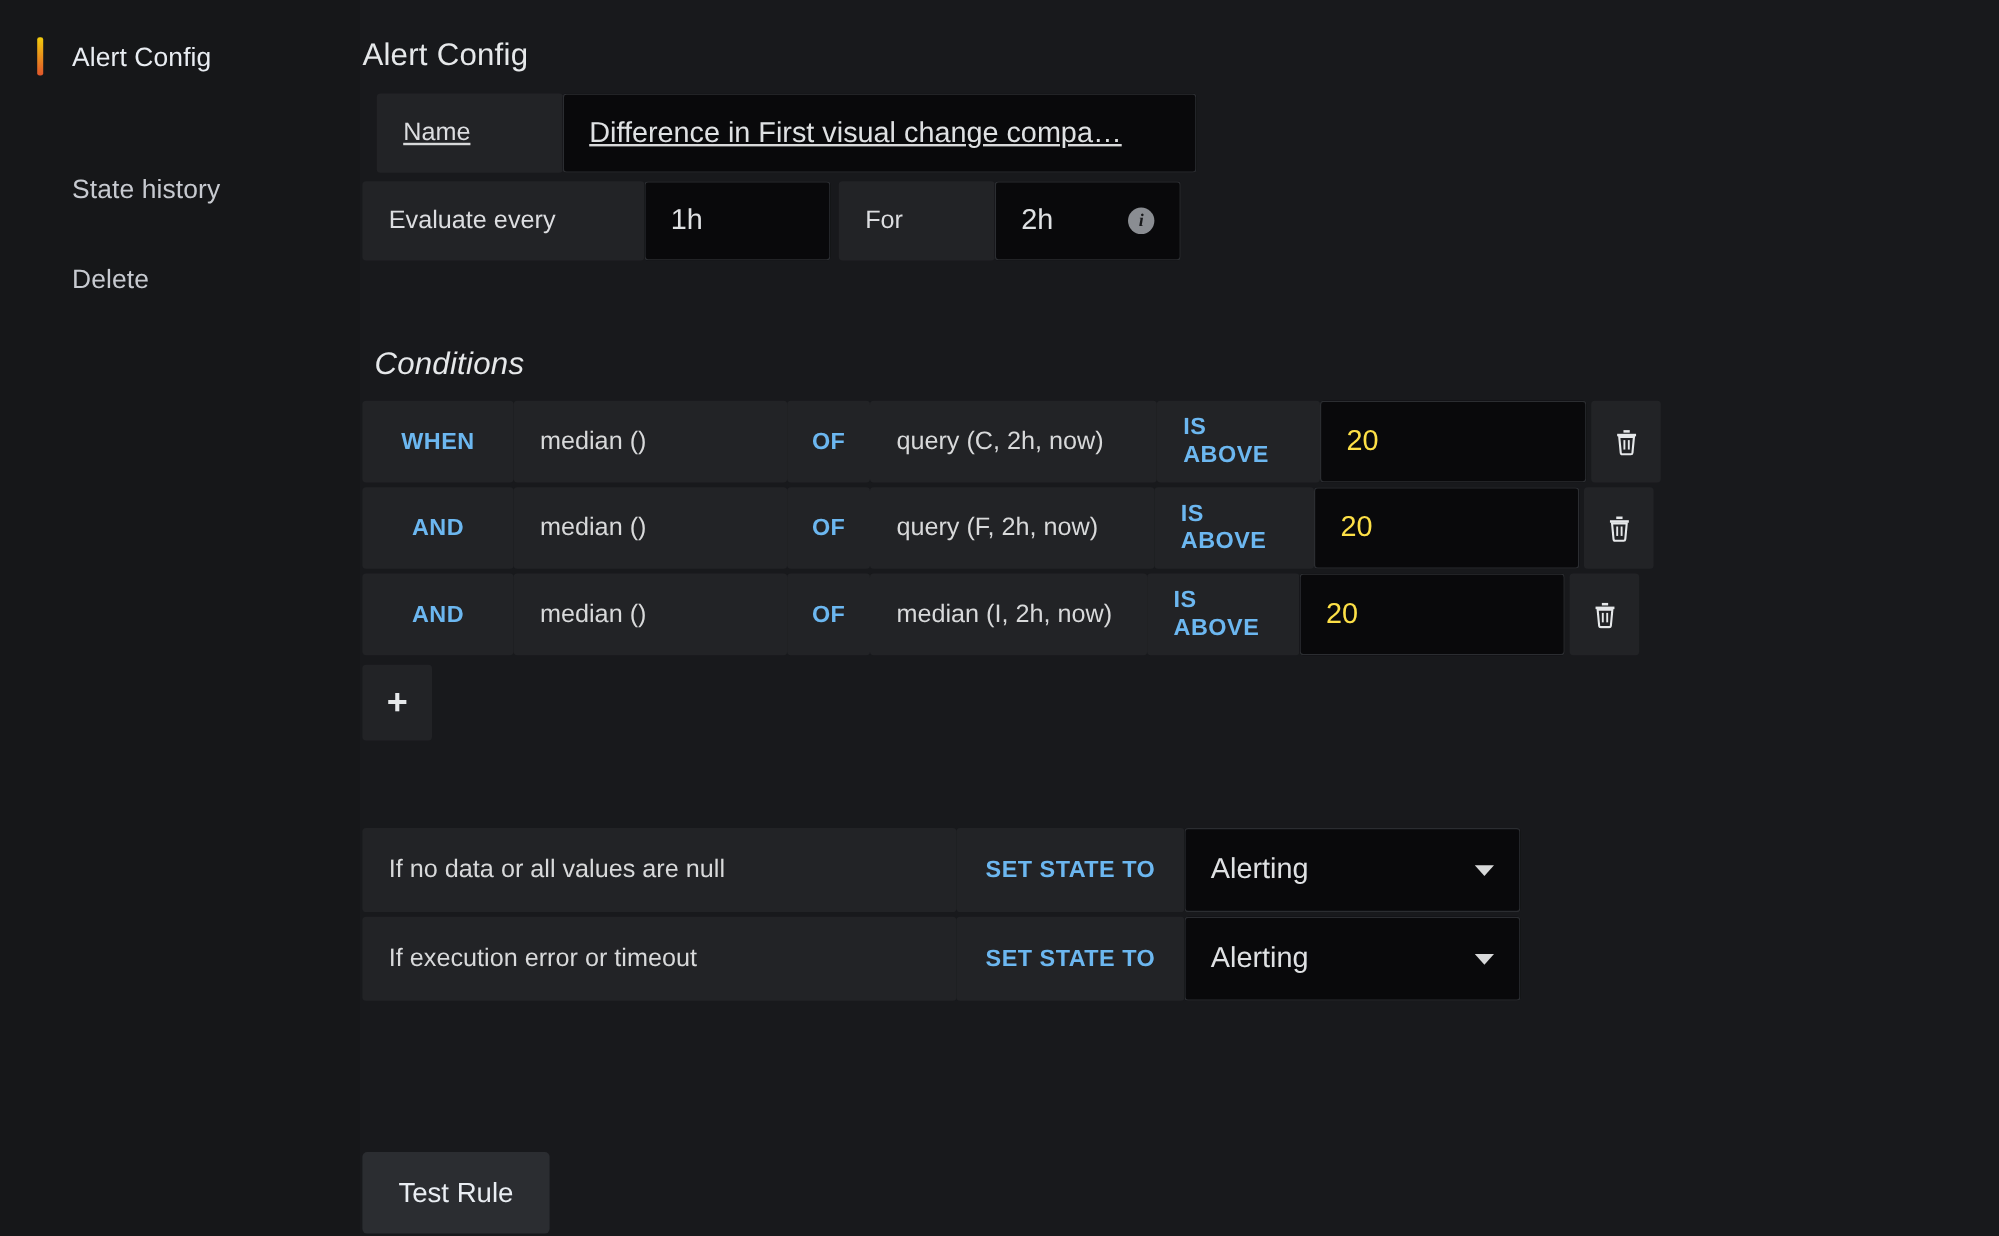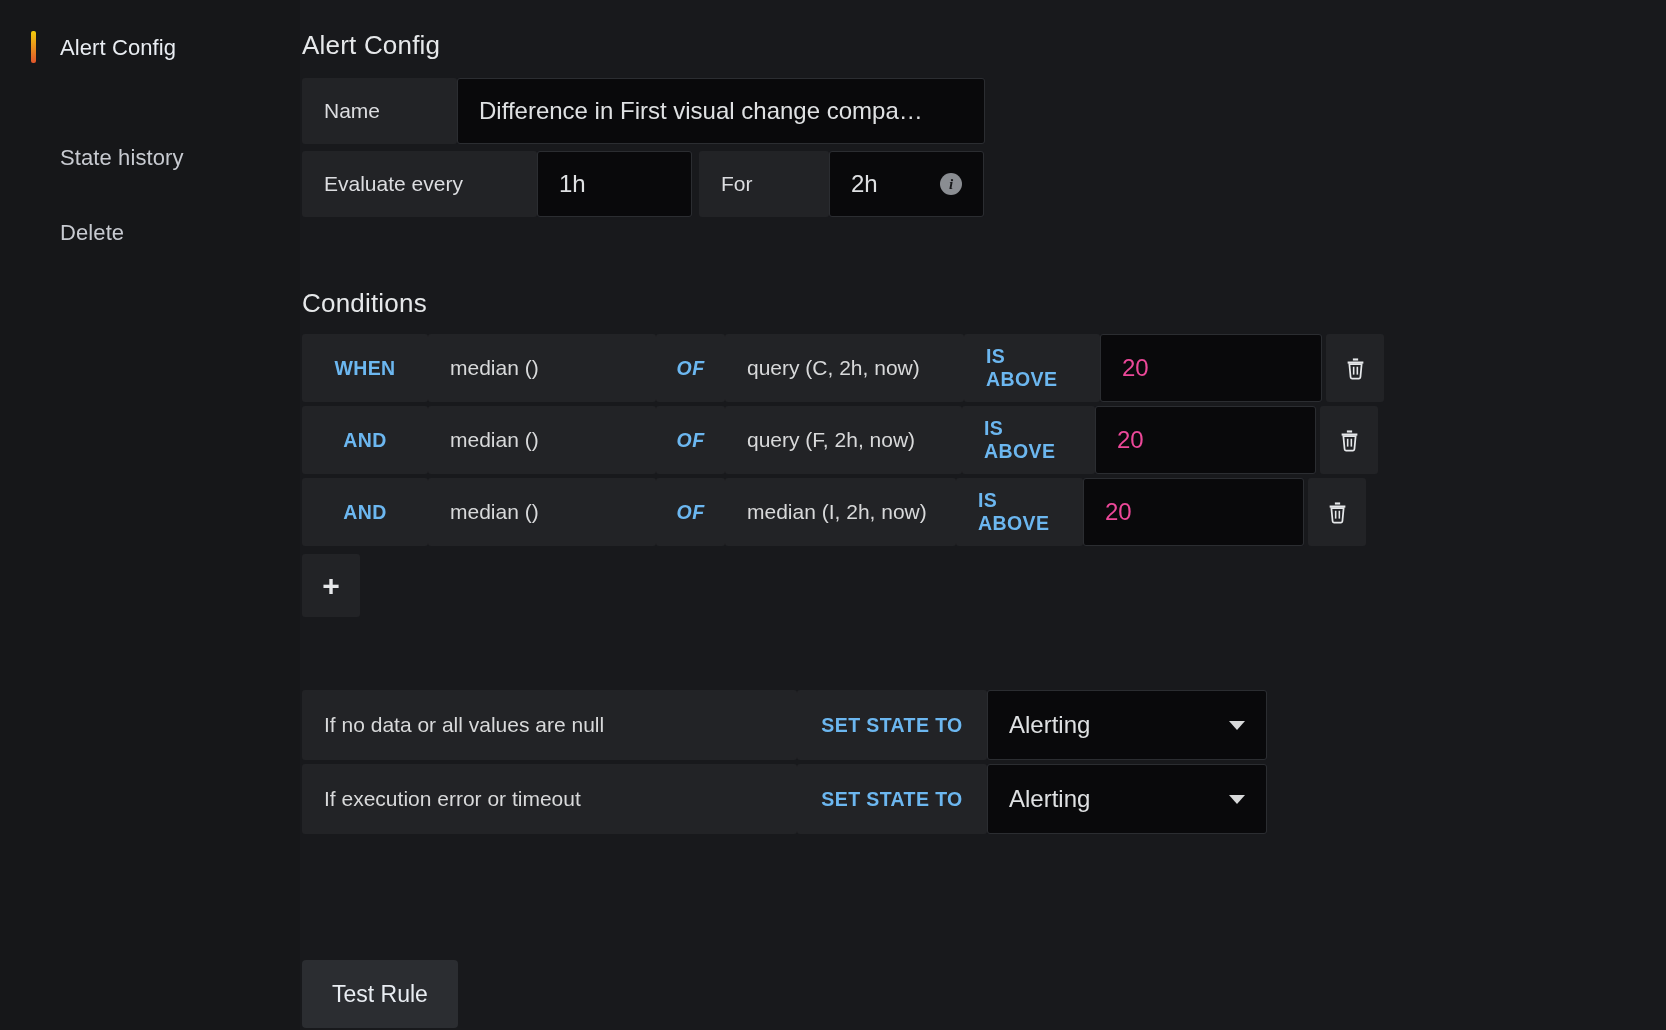--- a/index.html
+++ b/index.html
@@ -129,24 +129,24 @@
     font-style: italic;
     font-family: "Liberation Serif", serif;
     flex: 0 0 auto;
   }
 
   
   .cond-row { display: flex; margin-bottom: 4px; align-items: stretch; }
   .cond-row .seg { height: 68px; }
   .c-op { justify-content: center; }
   .c-reducer { justify-content: flex-start; }
-  .c-of { justify-content: center; font-style: italic; }
+  .c-of { justify-content: center; }
   .c-query { justify-content: flex-start; }
   .c-eval { justify-content: flex-start; }
-  .c-value { justify-content: flex-start; font-size: 24px; color: #ec4899; }
+  .c-value { justify-content: flex-start; font-size: 24px; color: #fde047; }
 
   .trash-btn {
     width: 58px;
     height: 68px;
     background: #222326;
     border-radius: 3px;
     display: flex;
     align-items: center;
     justify-content: center;
     margin-left: 4px;
@@ -228,41 +228,41 @@
       </div>
     </div>
   </div>
 
   <div class="content">
 
     <div style="position:absolute; left:2px; top:30px;">
       <div class="section-title">Alert Config</div>
     </div>
 
-    <div style="position:absolute; left:2px; top:78px;">
+    <div style="position:absolute; left:14px; top:78px;text-decoration:underline;">
       <div class="row">
         <div class="seg label name-label">Name</div>
         <div class="seg dark name-value">Difference in First visual change compa…</div>
       </div>
     </div>
 
     <div style="position:absolute; left:2px; top:151px;">
       <div class="row">
         <div class="seg label eval-label">Evaluate every</div>
         <div class="seg dark eval-value">1h</div>
         <div style="width:7px"></div>
         <div class="seg label for-label">For</div>
         <div class="seg dark for-value">
           <span>2h</span>
           <span class="info-icon">i</span>
         </div>
       </div>
     </div>
 
-    <div style="position:absolute; left:2px; top:288px;">
+    <div style="position:absolute; left:12px; top:288px;font-style:italic;">
       <div class="section-title">Conditions</div>
     </div>
 
     <div style="position:absolute; left:2px; top:334px;">
 
       <div class="cond-row">
         <div class="seg blue c-op" style="width:126px;text-align:center;">WHEN</div>
         <div class="seg c-reducer" style="width:228px;">median ()</div>
         <div class="seg blue c-of" style="width:69px;">OF</div>
         <div class="seg c-query" style="width:239px;">query (C, 2h, now)</div>

